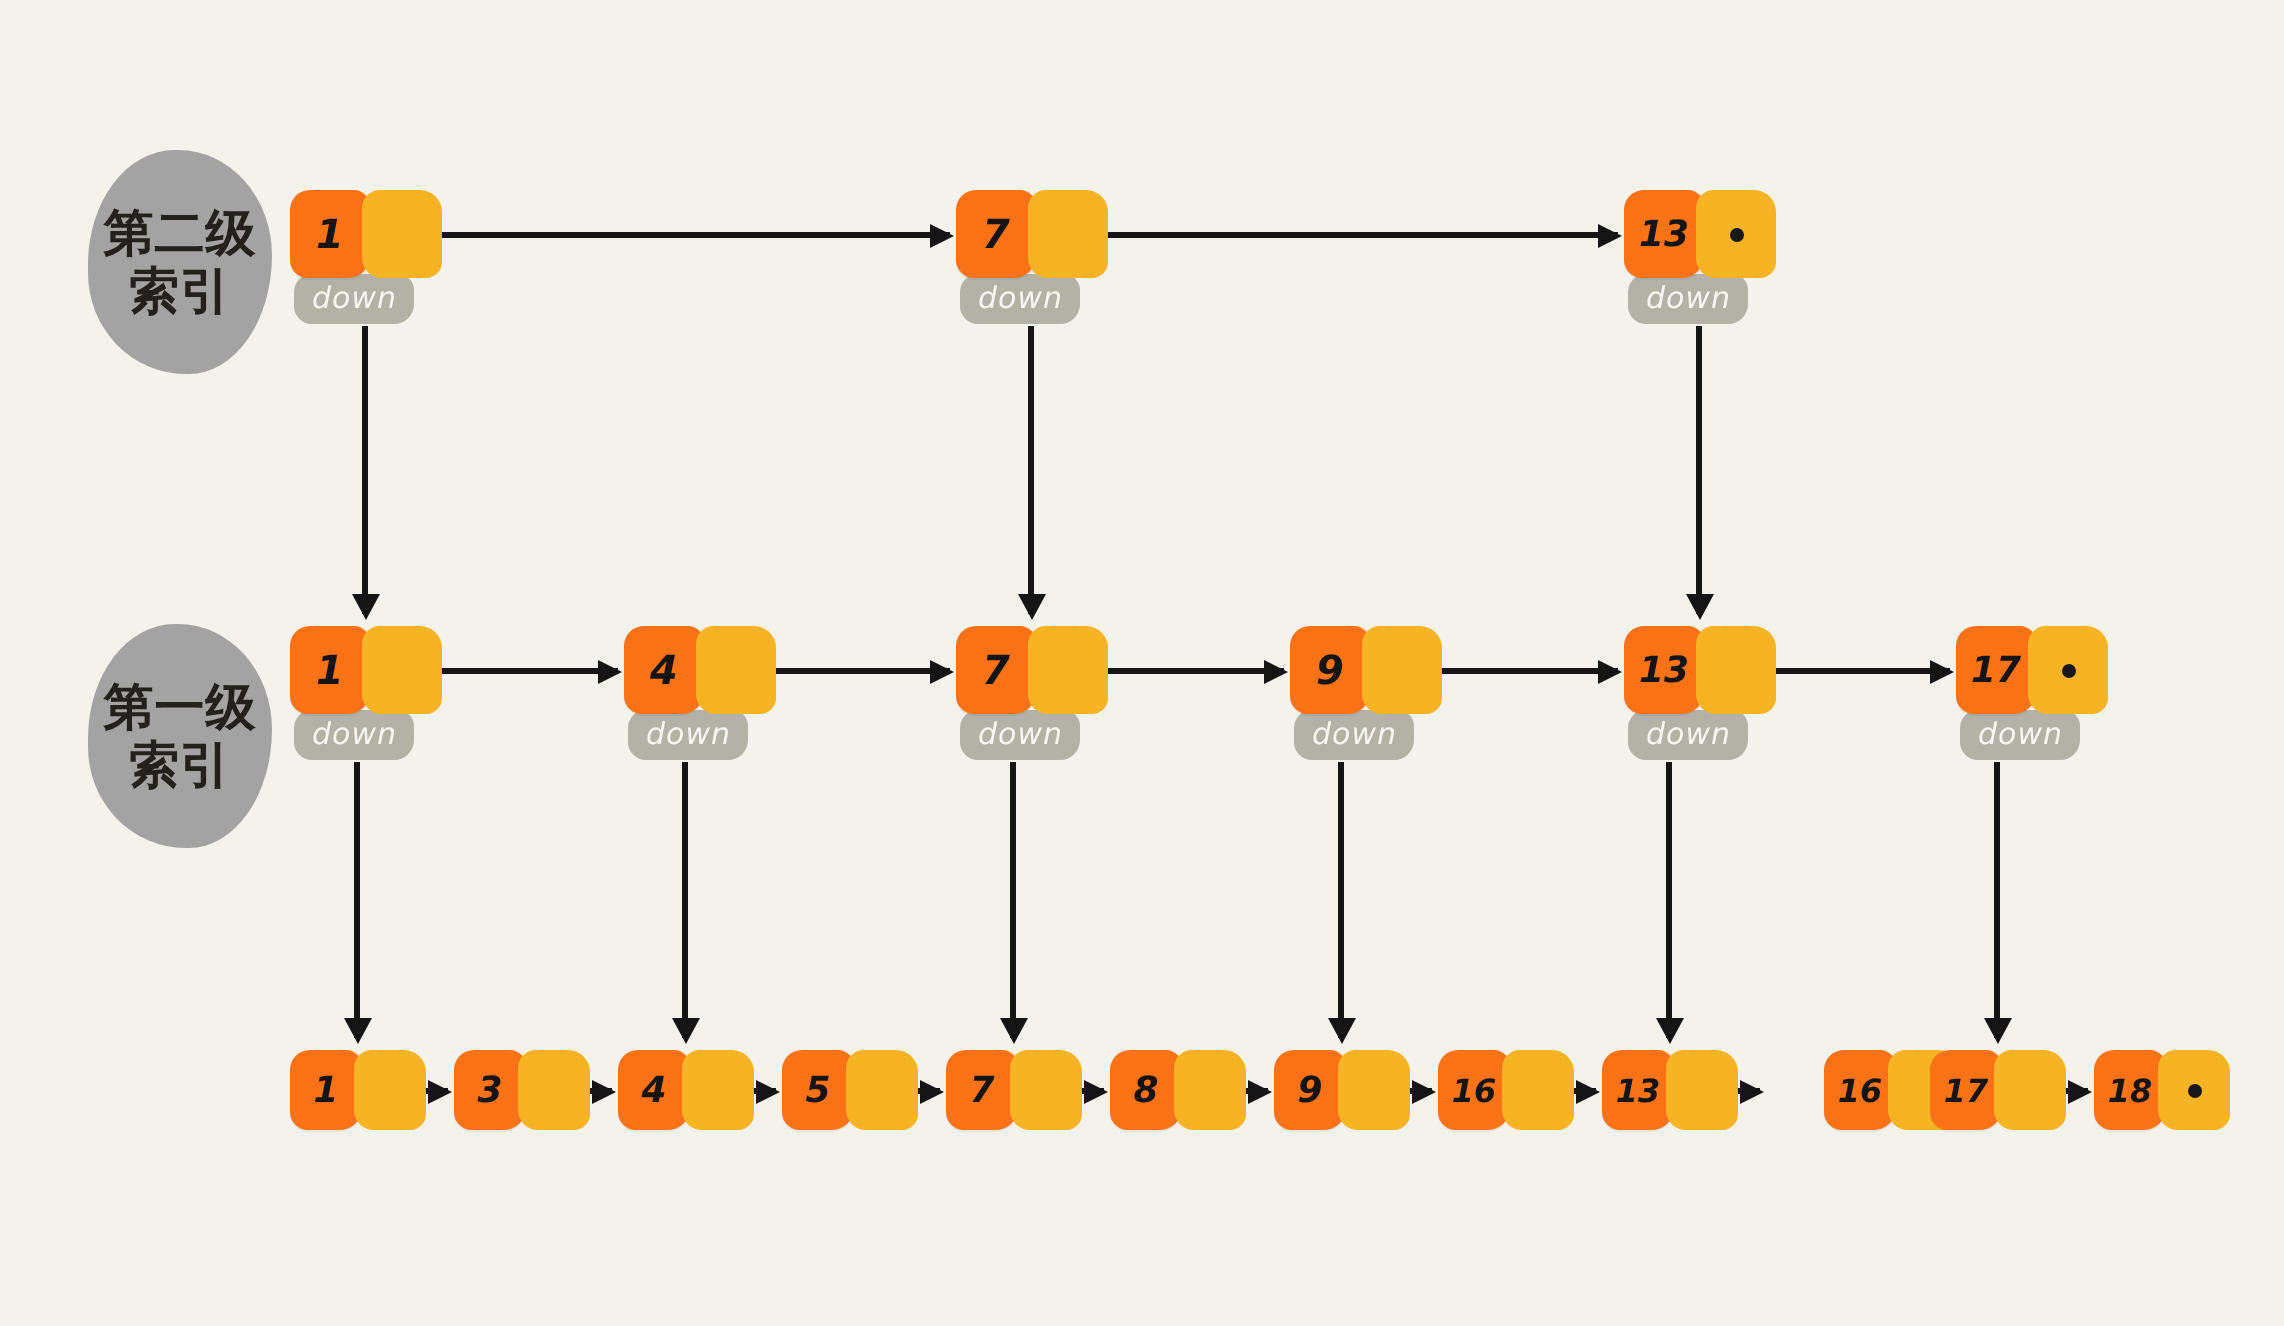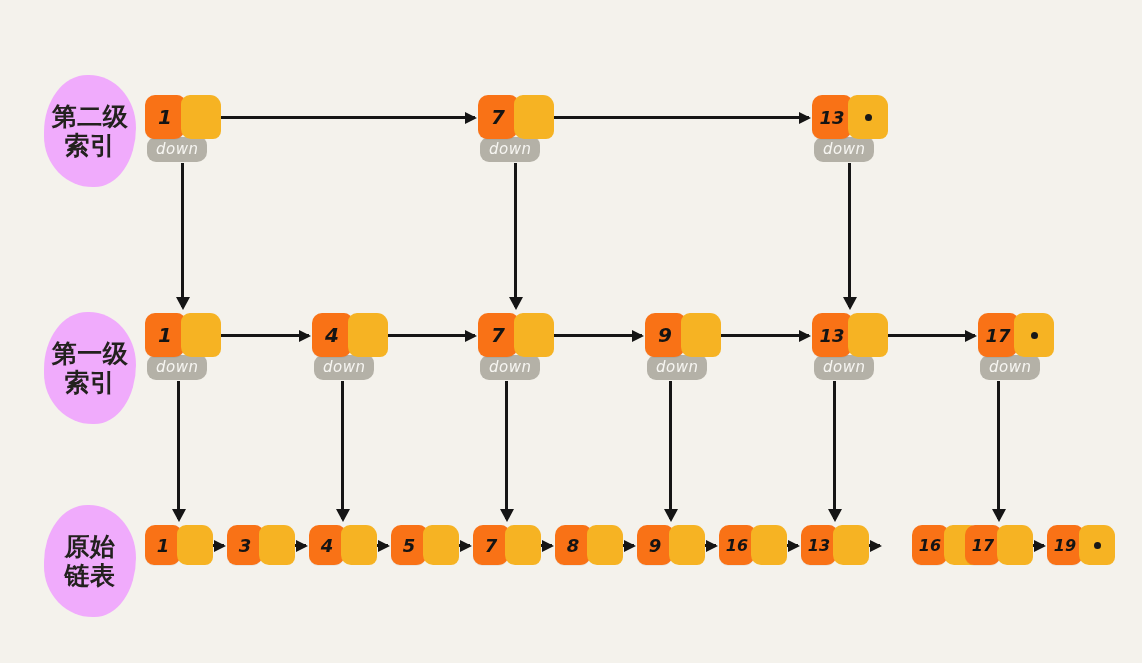--- a/index.html
+++ b/index.html
@@ -16,21 +16,21 @@
   #canvas {
     position: relative;
     width: 1142px;
     height: 663px;
   }
   
   .row-label {
     position: absolute;
     width: 92px;
     height: 112px;
-    background: #f0abfc;
+    background: #a3a3a3;
     border-radius: 48% 52% 46% 54% / 52% 48% 54% 46%;
     display: flex;
     flex-direction: column;
     align-items: center;
     justify-content: center;
     color: #23211e;
     font-family: "DejaVu Sans", sans-serif;
     font-size: 25px;
     font-weight: bold;
     line-height: 1.18;
@@ -143,24 +143,20 @@
 <div id="canvas">
 
   <div class="row-label" id="label-level2" style="left: 44px; top: 75px;">
     <span>第二级</span>
     <span>索引</span>
   </div>
   <div class="row-label" id="label-level1" style="left: 44px; top: 312px;">
     <span>第一级</span>
     <span>索引</span>
   </div>
-  <div class="row-label" id="label-base" style="left: 44px; top: 505px;">
-    <span>原始</span>
-    <span>链表</span>
-  </div>
 
   <div id="gen-layer">
       <div class="node" style="left: 145px; top: 95px;">
         <div class="cell-val">1</div>
         <div class="cell-ptr"></div>
       </div>
       <div class="down-label" style="left: 147px; top: 137px;">down</div>
       <div class="h-arrow" style="left: 196px; width: 279px; top: 116px;"></div>
       <div class="node" style="left: 478px; top: 95px;">
         <div class="cell-val">7</div>
@@ -261,21 +257,21 @@
         <div class="cell-val wide">16</div>
         <div class="cell-ptr"></div>
       </div>
       <div class="h-arrow" style="left: 929px; width: 33px; top: 544px;"></div>
       <div class="node row-base" style="left: 965px; top: 525px;">
         <div class="cell-val wide">17</div>
         <div class="cell-ptr"></div>
       </div>
       <div class="h-arrow" style="left: 1011px; width: 33px; top: 544px;"></div>
       <div class="node row-base" style="left: 1047px; top: 525px;">
-        <div class="cell-val wide">19</div>
+        <div class="cell-val wide">18</div>
         <div class="cell-ptr">
           <span class="nulldot"></span>
         </div>
       </div>
       <div class="v-arrow" style="left: 181px; top: 163px; height: 144px;"></div>
       <div class="v-arrow" style="left: 514px; top: 163px; height: 144px;"></div>
       <div class="v-arrow" style="left: 848px; top: 163px; height: 144px;"></div>
       <div class="v-arrow" style="left: 177px; top: 381px; height: 138px;"></div>
       <div class="v-arrow" style="left: 341px; top: 381px; height: 138px;"></div>
       <div class="v-arrow" style="left: 505px; top: 381px; height: 138px;"></div>

